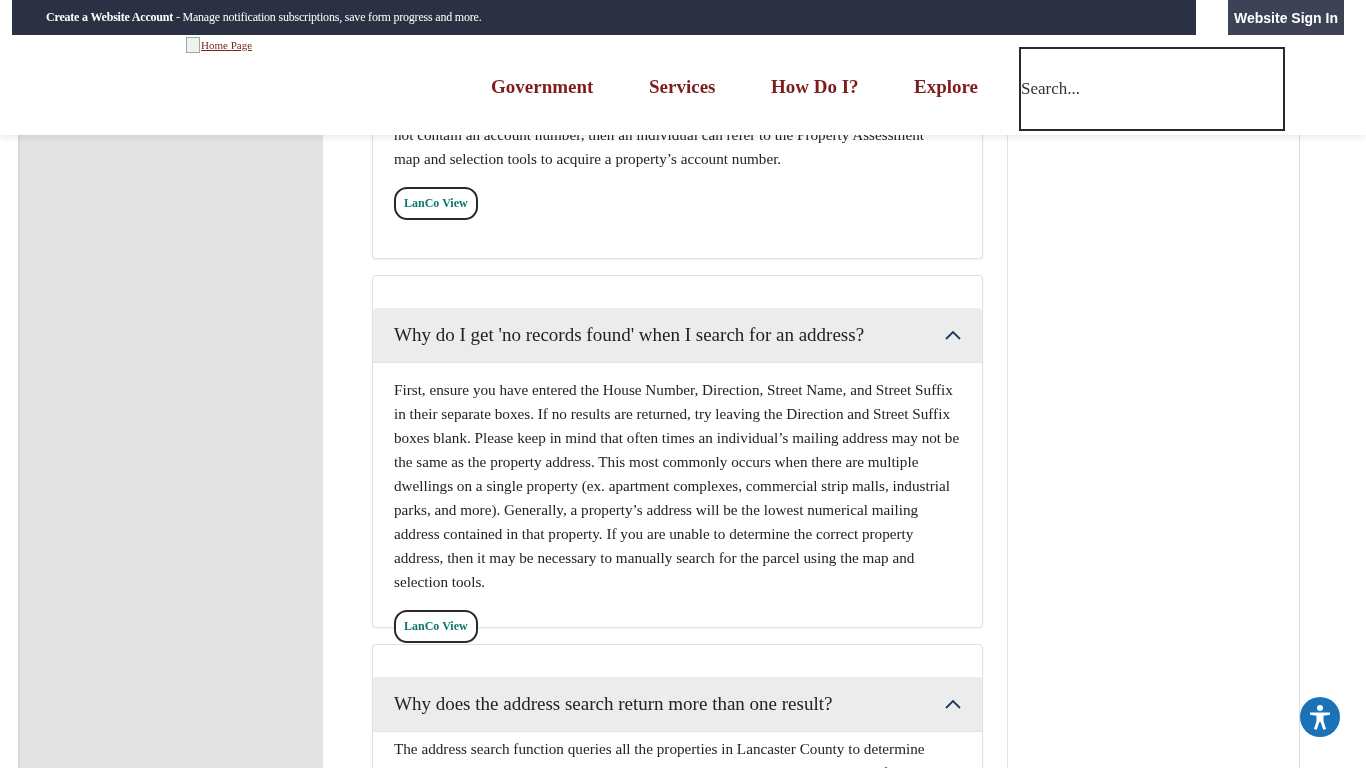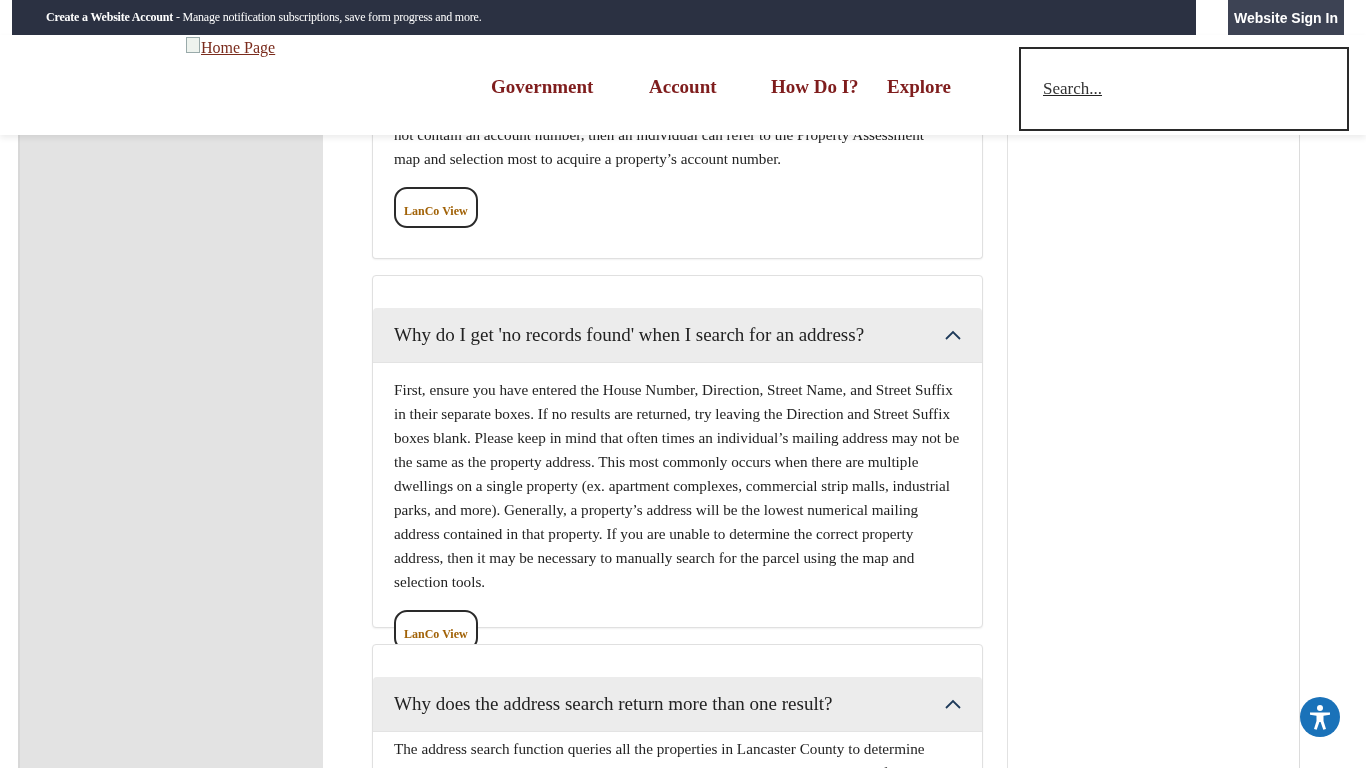--- a/index.html
+++ b/index.html
@@ -21,35 +21,35 @@
     font-size: 14px; font-weight: bold; display: flex; align-items: center; justify-content: center;
     cursor: pointer;
   }
 
   
   .header {
     position: absolute; left: 0; top: 35px; width: 1366px; height: 100px;
     background: #ffffff; z-index: 4; box-shadow: 0 3px 6px rgba(0,0,0,0.08);
   }
   .logo-link {
-    position: absolute; left: 186px; top: 4px; font-size: 16px; color: #7a2b1c;
+    position: absolute; left: 186px; top: 4px; font-size: 11px; color: #7a2b1c;
     text-decoration: underline; display: flex; align-items: flex-start;
   }
   .logo-link .broken {
     display: inline-block; width: 14px; height: 16px; border: 1px solid #9aa; background: #eef3ee;
     margin-right: 1px; position: relative; top: -2px;
   }
   .nav { position: absolute; top: 41px; left: 0; }
   .nav a {
     position: absolute; white-space: nowrap; font-size: 19px; font-weight: bold; color: #7f1d1d;
     text-decoration: none; cursor: pointer;
   }
   .search-box {
-    position: absolute; left: 1019px; top: 12px; width: 330px; height: 84px;
-    border: 2px solid #2a2a2a; background: #fff; display: flex; align-items: center; padding-left: 22px; text-decoration: underline;
+    position: absolute; left: 1019px; top: 12px; width: 266px; height: 84px;
+    border: 2px solid #2a2a2a; background: #fff; display: flex; align-items: center; 
   }
   .search-box input {
     border: none; outline: none; font-family: "Liberation Serif", serif; font-size: 17px;
     width: 280px; color: #222; background: transparent;
   }
   .search-box input::placeholder { color: #333; }
 
   
   .left-panel {
     position: absolute; left: 18px; top: 135px; width: 305px; height: 633px;
@@ -69,22 +69,22 @@
   }
   .faq-head {
     height: 55px; background: #ececec; display: flex; align-items: center; justify-content: space-between;
     padding: 0 20px 0 21px; font-size: 19px; color: #222; cursor: pointer; border-bottom: 1px solid #e3e3e3;
     border-radius: 4px 4px 0 0;
     margin-top: 32px;
   }
   .chev { width: 18px; height: 12px; }
   .faq-body { padding: 16px 20px 0 21px; font-size: 15.2px; line-height: 24px; color: #222; }
   .pill {
-    display: inline-block; margin-top: 16px; font-size: 12px; font-weight: bold; color: #a16207;
-    border: 2px solid #2a2a2a; border-radius: 13px; padding: 10px 8px 3px; cursor: pointer; background: #fff;
+    display: inline-block; margin-top: 16px; font-size: 12px; font-weight: bold; color: #0f766e;
+    border: 2px solid #2a2a2a; border-radius: 13px; padding: 2px 8px 3px; cursor: pointer; background: #fff;
   }
 
   .a11y-btn {
     position: absolute; left: 1300px; top: 697px; width: 40px; height: 40px; border-radius: 50%;
     background: #1a72b9; display: flex; align-items: center; justify-content: center; cursor: pointer;
   }
 </style>
 </head>
 <body>
 
@@ -95,37 +95,37 @@
   <div class="signin">Website Sign In</div>
 </div>
 
 <div class="header">
   <a class="logo-link">
     <span class="broken"></span>
       <span>Home Page</span>
   </a>
   <nav class="nav">
     <a style="left:491px">Government</a>
-    <a style="left:649px">Account</a>
+    <a style="left:649px">Services</a>
     <a style="left:771px">How Do I?</a>
-    <a style="left:887px">Explore</a>
+    <a style="left:914px">Explore</a>
   </nav>
   <div class="search-box">
     <input type="text" placeholder="Search..." style="">
   </div>
 </div>
 
 <div class="left-panel"></div>
 
 <div class="right-panel"></div>
 
 <div class="faq-card" style="top:100px; height:159px; border-top:none;">
   <div class="faq-body" style="padding-top:23px;">
     <div>not contain an account number, then an individual can refer to the Property Assessment</div>
-    <div>map and selection most to acquire a property’s account number.</div>
+    <div>map and selection tools to acquire a property’s account number.</div>
     <span class="pill">LanCo View</span>
   </div>
 </div>
 
 <div class="faq-card" style="top:275px; height:353px;">
   <div class="faq-head">
     <span>Why do I get 'no records found' when I search for an address?</span>
     <svg class="chev" viewBox="0 0 18 12">
         <polyline points="2,10 9,3 16,10" fill="none" stroke="#1e3a5a" stroke-width="1.8"></polyline>
       </svg>

